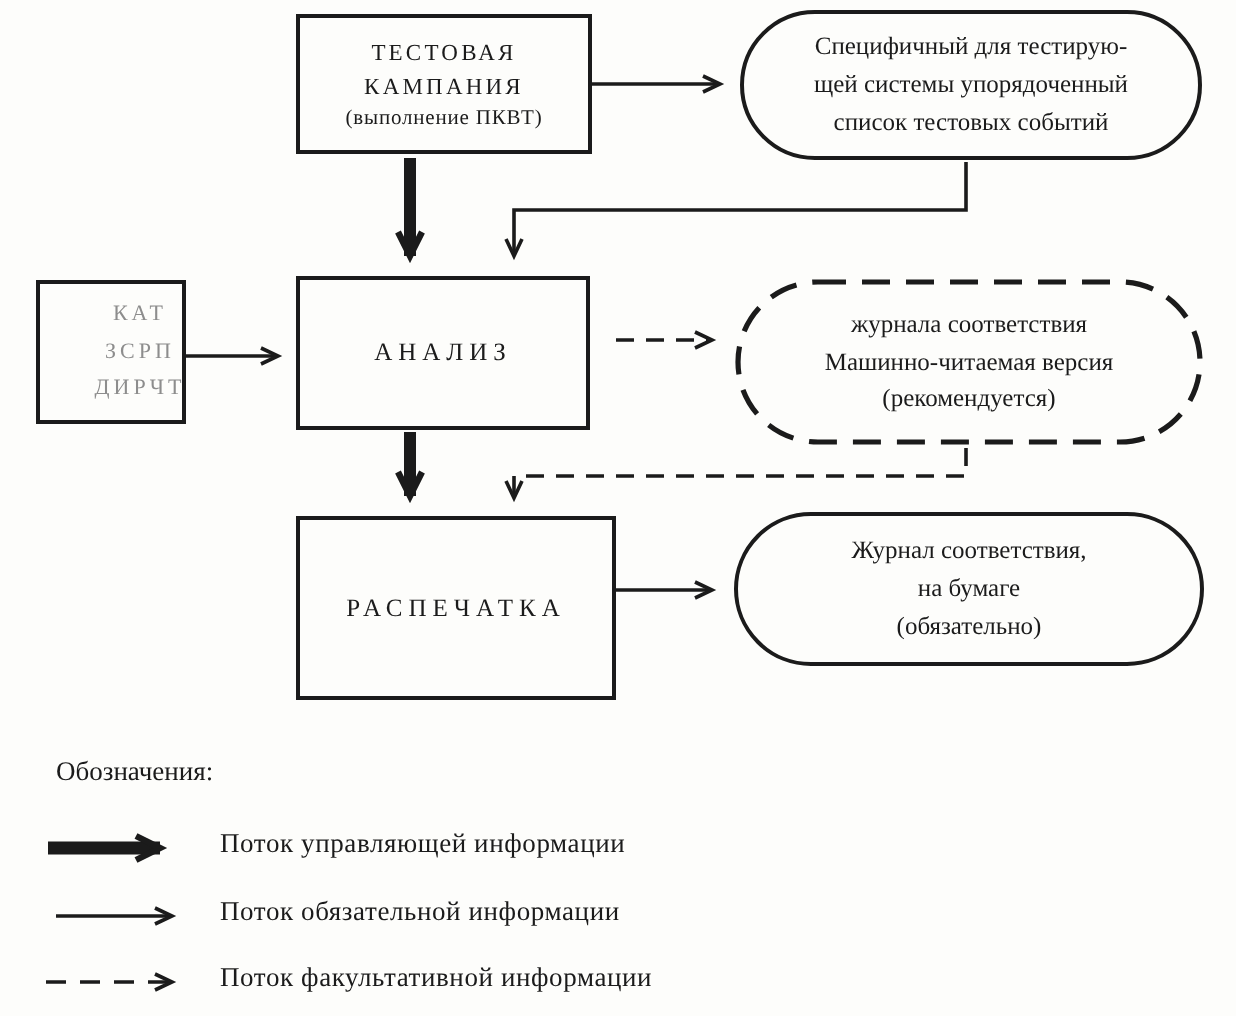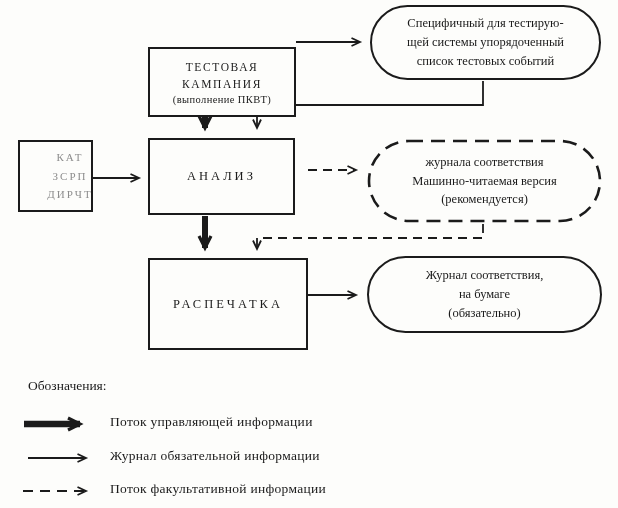--- a/index.html
+++ b/index.html
@@ -19,21 +19,21 @@
   .pill-dashed > svg.outline { position:absolute; inset:0; width:100%; height:100%; }
   .pill-dashed .txt { position:relative; }
 
   .caps  { font-size:11.5px; letter-spacing:1.6px; line-height:1.45; }
   .small { font-size:10.5px; letter-spacing:.4px; margin-top:2px; }
   .title-big { font-size:12.5px; letter-spacing:3px; }
   .pill-text { font-size:12.5px; line-height:1.5; }
   .faded-text { color:var(--faded); font-size:11px; letter-spacing:2px;
                 line-height:1.7; filter:blur(.3px); }
 
-  #node-test-campaign { left:148px; top:7px;  width:148px; height:70px;margin-top:40px; }
+  #node-test-campaign { left:148px; top:7px;  width:148px; height:70px; }
   #node-events-list   { left:370px; top:5px;  width:231px; height:75px; }
   #node-input-docs    { left:18px;  top:140px; width:75px;  height:72px;padding-left:29px; }
   #node-analysis      { left:148px; top:138px; width:147px; height:77px; }
   #node-machine-log   { left:367px; top:139px; width:235px; height:84px; }
   #node-printout      { left:148px; top:258px; width:160px; height:92px; }
   #node-paper-log     { left:367px; top:256px; width:235px; height:77px; }
 
   .legend-title { position:absolute; left:28px; top:378px; font-size:13.5px; }
   .legend-row { position:absolute; display:flex; align-items:flex-start; }
   #legend-row-0 { left:20px; top:414px; }
@@ -121,21 +121,21 @@
     <svg class="sym" viewBox="0 0 78 20">
       <path d="M4,10 H60" stroke="#1b1b1b" stroke-width="6.5" fill="none" marker-end="url(#ahb)"></path>
     </svg>
     <span class="lbl">Поток управляющей информации</span>
   </div>
 
   <div class="legend-row" id="legend-row-1">
     <svg class="sym" viewBox="0 0 78 20">
       <path d="M8,10 H66" stroke="#1b1b1b" stroke-width="1.8" fill="none" marker-end="url(#ah)"></path>
     </svg>
-    <span class="lbl">Журнал обязательной информации</span>
+    <span class="lbl">Поток обязательной информации</span>
   </div>
 
   <div class="legend-row" id="legend-row-2">
     <svg class="sym" viewBox="0 0 78 20">
       <path d="M3,10 H66" stroke="#1b1b1b" stroke-width="1.8" fill="none" stroke-dasharray="10 7" marker-end="url(#ah)"></path>
     </svg>
     <span class="lbl">Поток факультативной информации</span>
   </div>
 
 </div>

